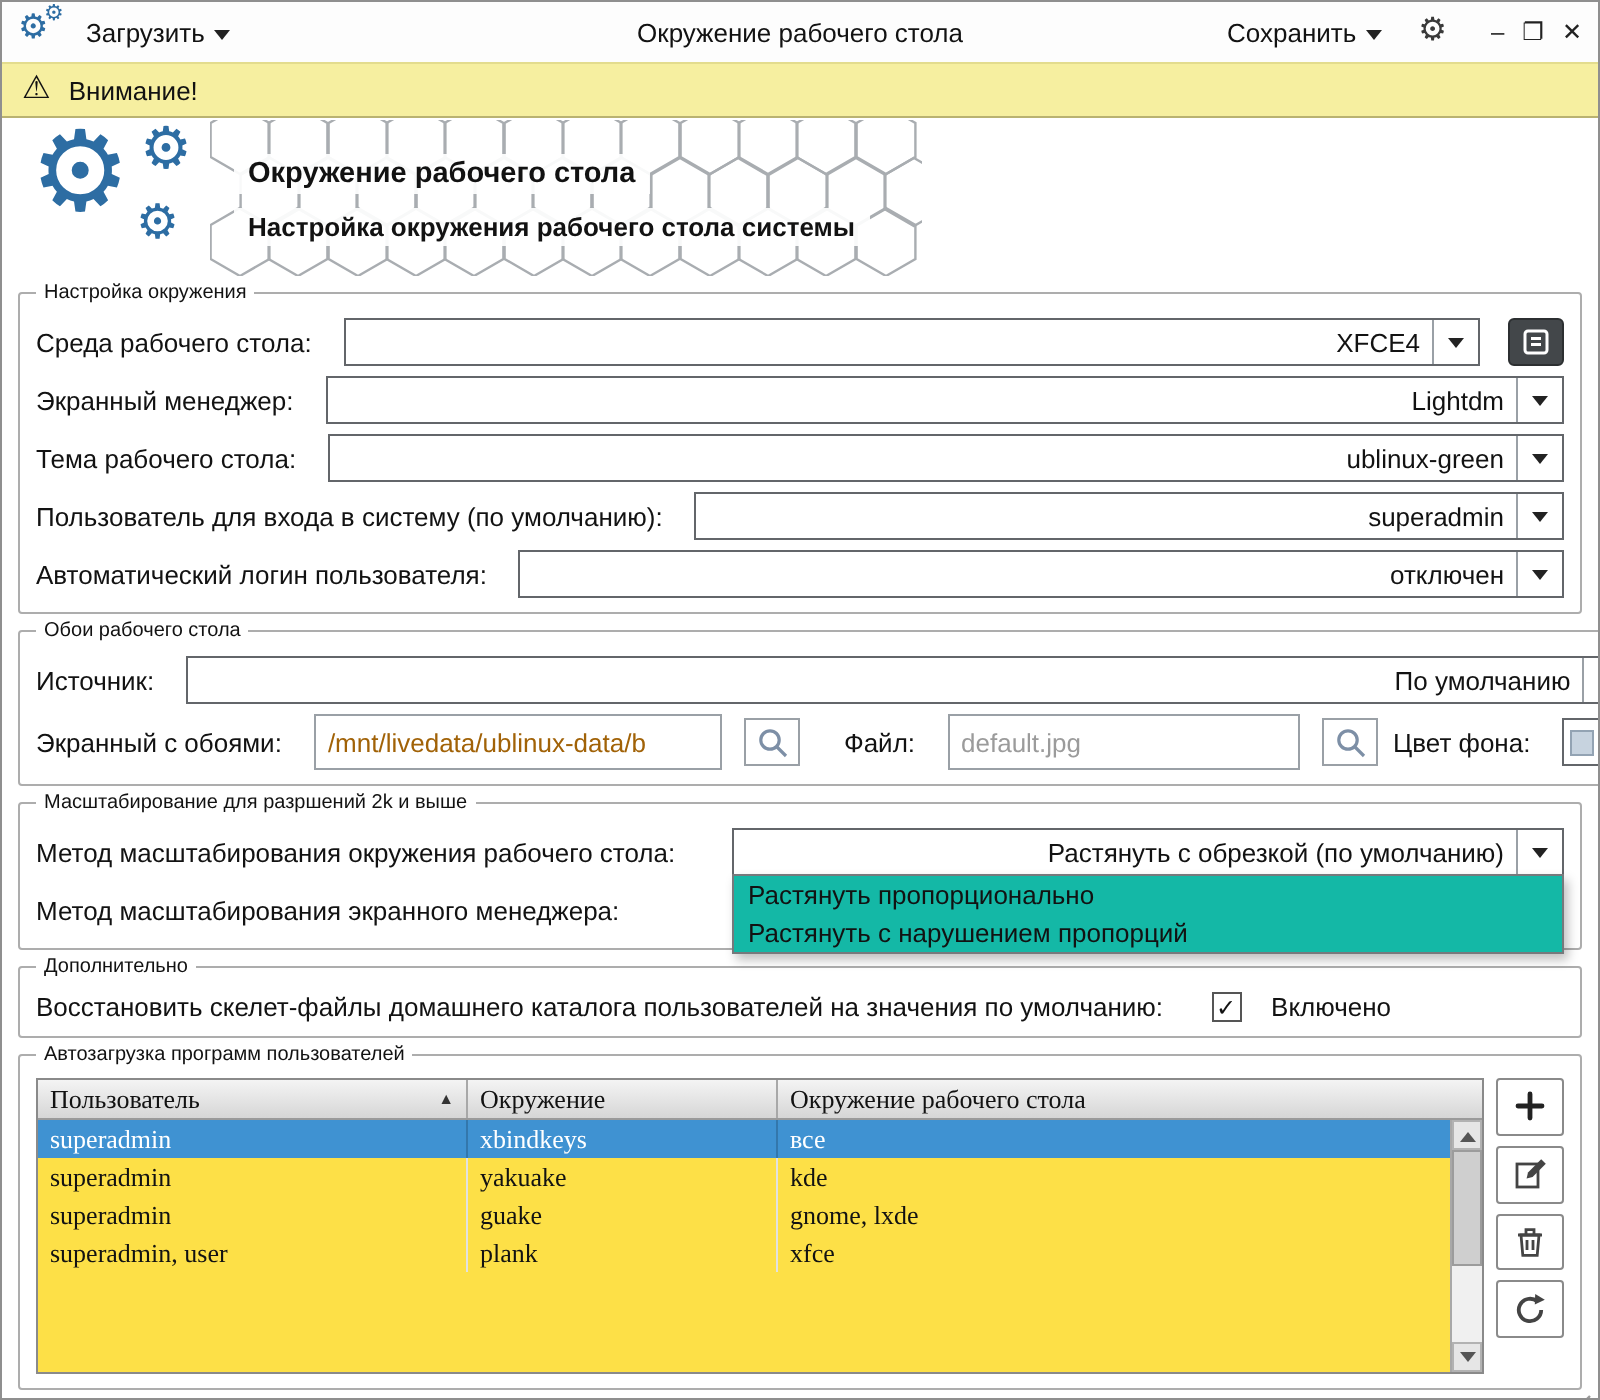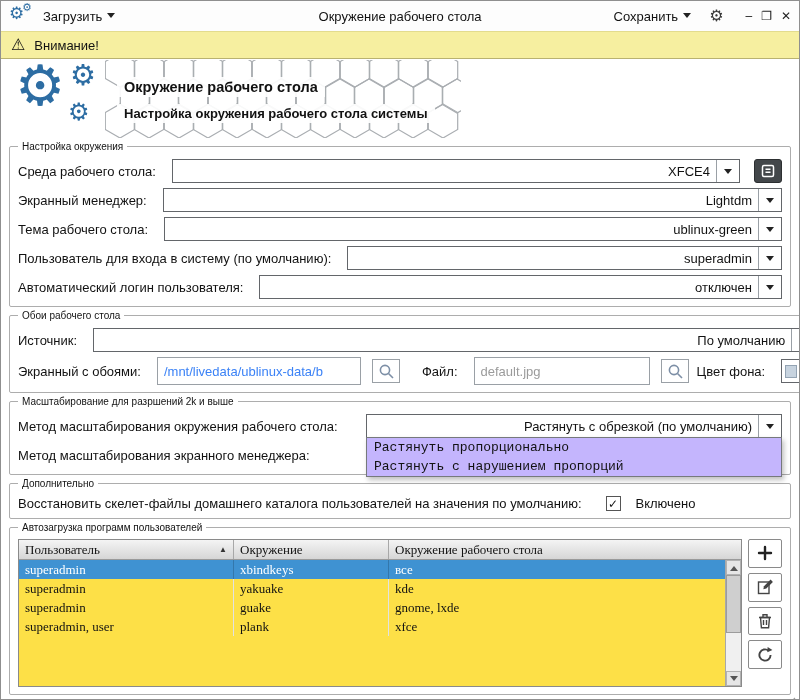--- a/index.html
+++ b/index.html
@@ -5,21 +5,21 @@
   * { box-sizing: border-box; margin: 0; padding: 0; }
   html,body { width:800px; height:700px; }
   body { font-family:"Liberation Sans","DejaVu Sans",sans-serif; font-size:13px; color:#121212; background:#fff; overflow:hidden; }
   .window { width:800px; height:700px; border:1px solid #8f8f8f; background:#fff; display:flex; flex-direction:column; overflow:hidden; }
 
   
   .titlebar { flex:0 0 30px; display:flex; align-items:center; padding:0 8px; background:#fdfdfd; }
   .tb-left { display:flex; align-items:center; gap:8px; width:210px; }
   .tb-title { flex:1; text-align:center; }
   .tb-right { display:flex; align-items:center; gap:18px; width:210px; justify-content:flex-end; }
-  .menu-btn { display:flex; align-items:flex-start; cursor:default; }
+  .menu-btn { display:flex; align-items:flex-end; cursor:default; }
   .caret { width:0; height:0; border:4px solid transparent; border-top:5px solid #222; margin-left:5px; margin-top:4px; }
   .logo-sm { position:relative; width:26px; height:24px; color:#2d6da3; }
   .logo-sm .g1 { position:absolute; left:0; top:1px; font-size:17px; line-height:1; }
   .logo-sm .g2 { position:absolute; left:13px; top:-2px; font-size:11px; line-height:1; }
   .gear-dark { font-size:16px; color:#3a3a3a; line-height:1; }
   .win-btns { display:flex; gap:9px; margin-left:4px; font-size:12px; color:#222; }
   .win-btns span { line-height:1; }
 
   
   .banner { flex:0 0 28px; background:#f6efa0; border-top:1px solid #e3dc8e; border-bottom:1px solid #b9b271; display:flex; align-items:center; padding:0 10px; gap:9px; }
@@ -42,25 +42,25 @@
   .frow { display:flex; align-items:center; margin-top:5px; min-width:0;gap:8px; }
   .frow label { margin-right:8px; white-space:nowrap; }
   .w330 { width:332px; flex:0 0 332px; }
 
   .combo { flex:1; height:24px; border:1px solid #63666a; background:#fff; display:flex; align-items:center; min-width:0;text-align:right; }
   .combo .val { flex:1; padding:0 6px; white-space:nowrap; overflow:hidden; }
   .combo .btn { width:23px; align-self:stretch; border-left:1px solid #9aa0a6; display:flex; align-items:center; justify-content:center; background:#fff; }
   .arr-down { width:0; height:0; border:4px solid transparent; border-top:5px solid #222; margin-top:5px; }
   .combo-wrap { flex:1; position:relative; min-width:0; }
   .combo-wrap .combo { width:100%; }
-  .popup { position:absolute; left:0; right:0; top:23px; background:#c4b5fd; border:1px solid #76797c; z-index:10; box-shadow:2px 3px 5px rgba(0,0,0,.25);font-family:Liberation Mono, monospace; }
+  .popup { position:absolute; left:0; right:0; top:23px; background:#14b8a6; border:1px solid #76797c; z-index:10; box-shadow:2px 3px 5px rgba(0,0,0,.25); }
   .popup .item { padding:2px 7px; height:19px; line-height:15px; white-space:nowrap; overflow:hidden; }
 
   .darkbtn { width:28px; height:24px; margin-left:6px; background:#43474a; border:1px solid #2c2f31; border-radius:3px; display:flex; align-items:center; justify-content:center; flex:0 0 auto; }
-  .input { height:28px; border:1px solid #9aa0a6; padding:0 6px; font:inherit; color:#3b82f6; background:#fff; }
+  .input { height:28px; border:1px solid #9aa0a6; padding:0 6px; font:inherit; color:#a16207; background:#fff; }
   .input::placeholder { color:#9b9b9b; }
   .in-dir { width:204px; }
   .in-file { width:176px; }
   .iconbtn { width:28px; height:24px; border:1px solid #9aa0a6; background:#fff; display:flex; align-items:center; justify-content:center; margin-left:3px; flex:0 0 auto; }
   .ml14 { margin-left:14px; }
   .push-right { margin-left:auto; }
   .color-combo { flex:0 0 34px; width:34px; }
   .swatch { width:12px; height:13px; margin-left:3px; background:#c7d3df; border:1px solid #93a3b3; }
   .color-combo .btn { width:16px; border-left:none; }
 

